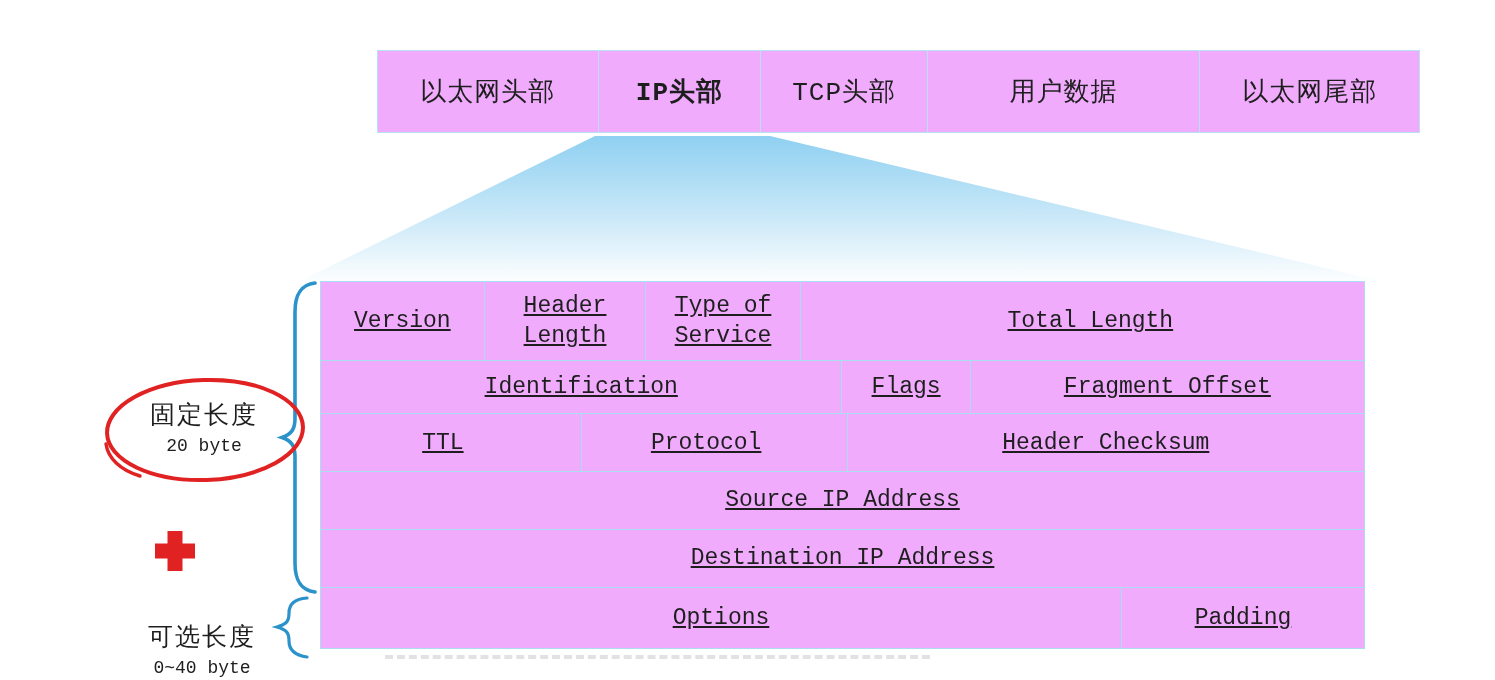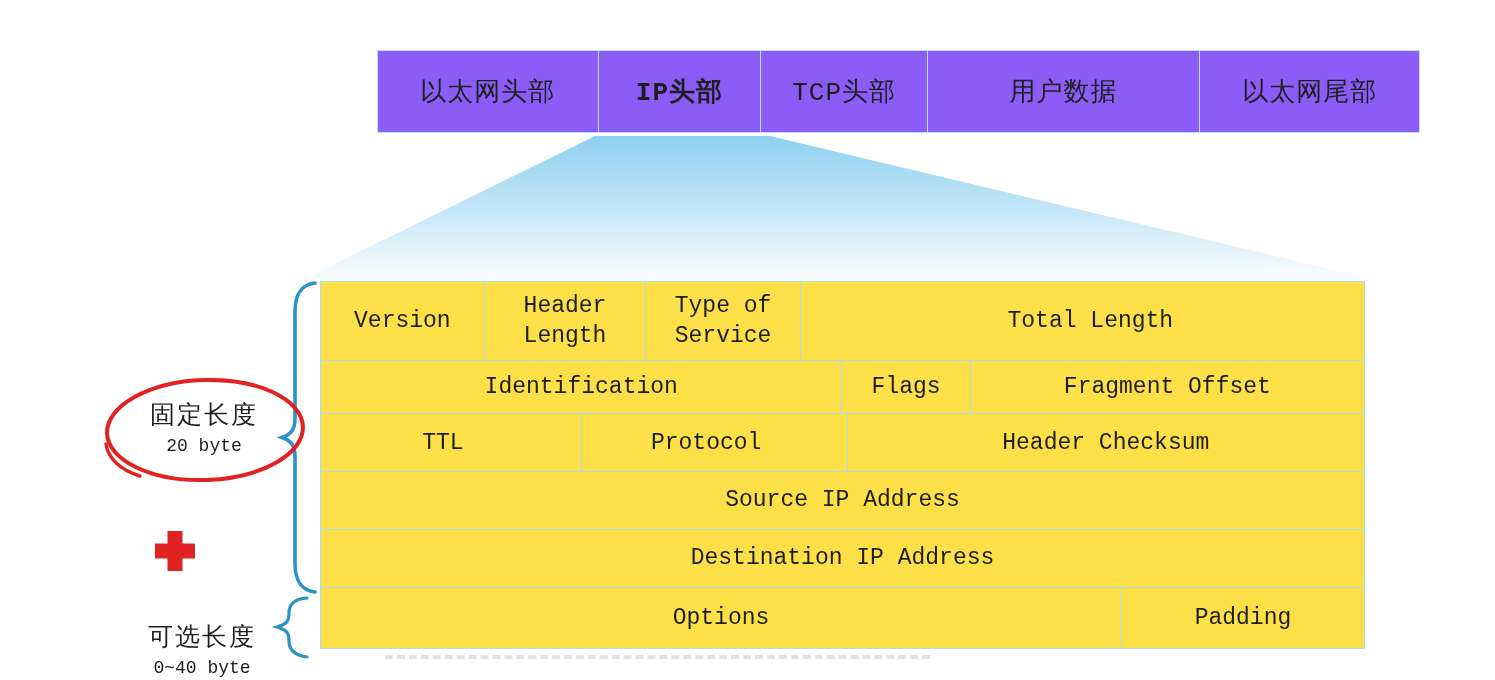--- a/index.html
+++ b/index.html
@@ -13,37 +13,37 @@
   #canvas{
     position:relative;width:1495px;height:680px;background:#ffffff;
     overflow:hidden;
     font-family:"Liberation Mono","Liberation Serif","DejaVu Serif",serif;
     color:var(--ink);
   }
   
   .frame-row{
     position:absolute;left:377px;top:50px;width:1043px;height:83px;
     display:flex;border:1.5px solid var(--frame-border);box-sizing:border-box;
-    background:#8b5cf6;
+    background:#f0abfc;
   }
   .frame-cell{
     display:flex;align-items:center;justify-content:center;
     box-sizing:border-box;font-size:26px;letter-spacing:1px;
     border-left:1.5px solid var(--frame-border);
     white-space:nowrap;
   }
   .frame-cell:first-child{border-left:none;}
   .frame-cell.bold{font-weight:bold;}
   
   .overlay{position:absolute;left:0;top:0;width:1495px;height:680px;}
   
   .ip-table{
     position:absolute;left:320px;top:281px;width:1045px;height:368px;
     border:1.5px solid var(--tbl-border);box-sizing:border-box;
-    display:flex;flex-direction:column;background:#fde047;
+    display:flex;flex-direction:column;background:#f0abfc;text-decoration:underline;
   }
   .t-row{display:flex;box-sizing:border-box;border-bottom:1.5px solid var(--tbl-border);}
   .t-row:last-child{border-bottom:none;}
   .t-cell{
     display:flex;align-items:center;justify-content:center;text-align:center;
     box-sizing:border-box;border-left:1.5px solid var(--tbl-border);
     font-size:23px;line-height:30px;padding:0 6px;
   }
   .t-cell:first-child{border-left:none;}
   

